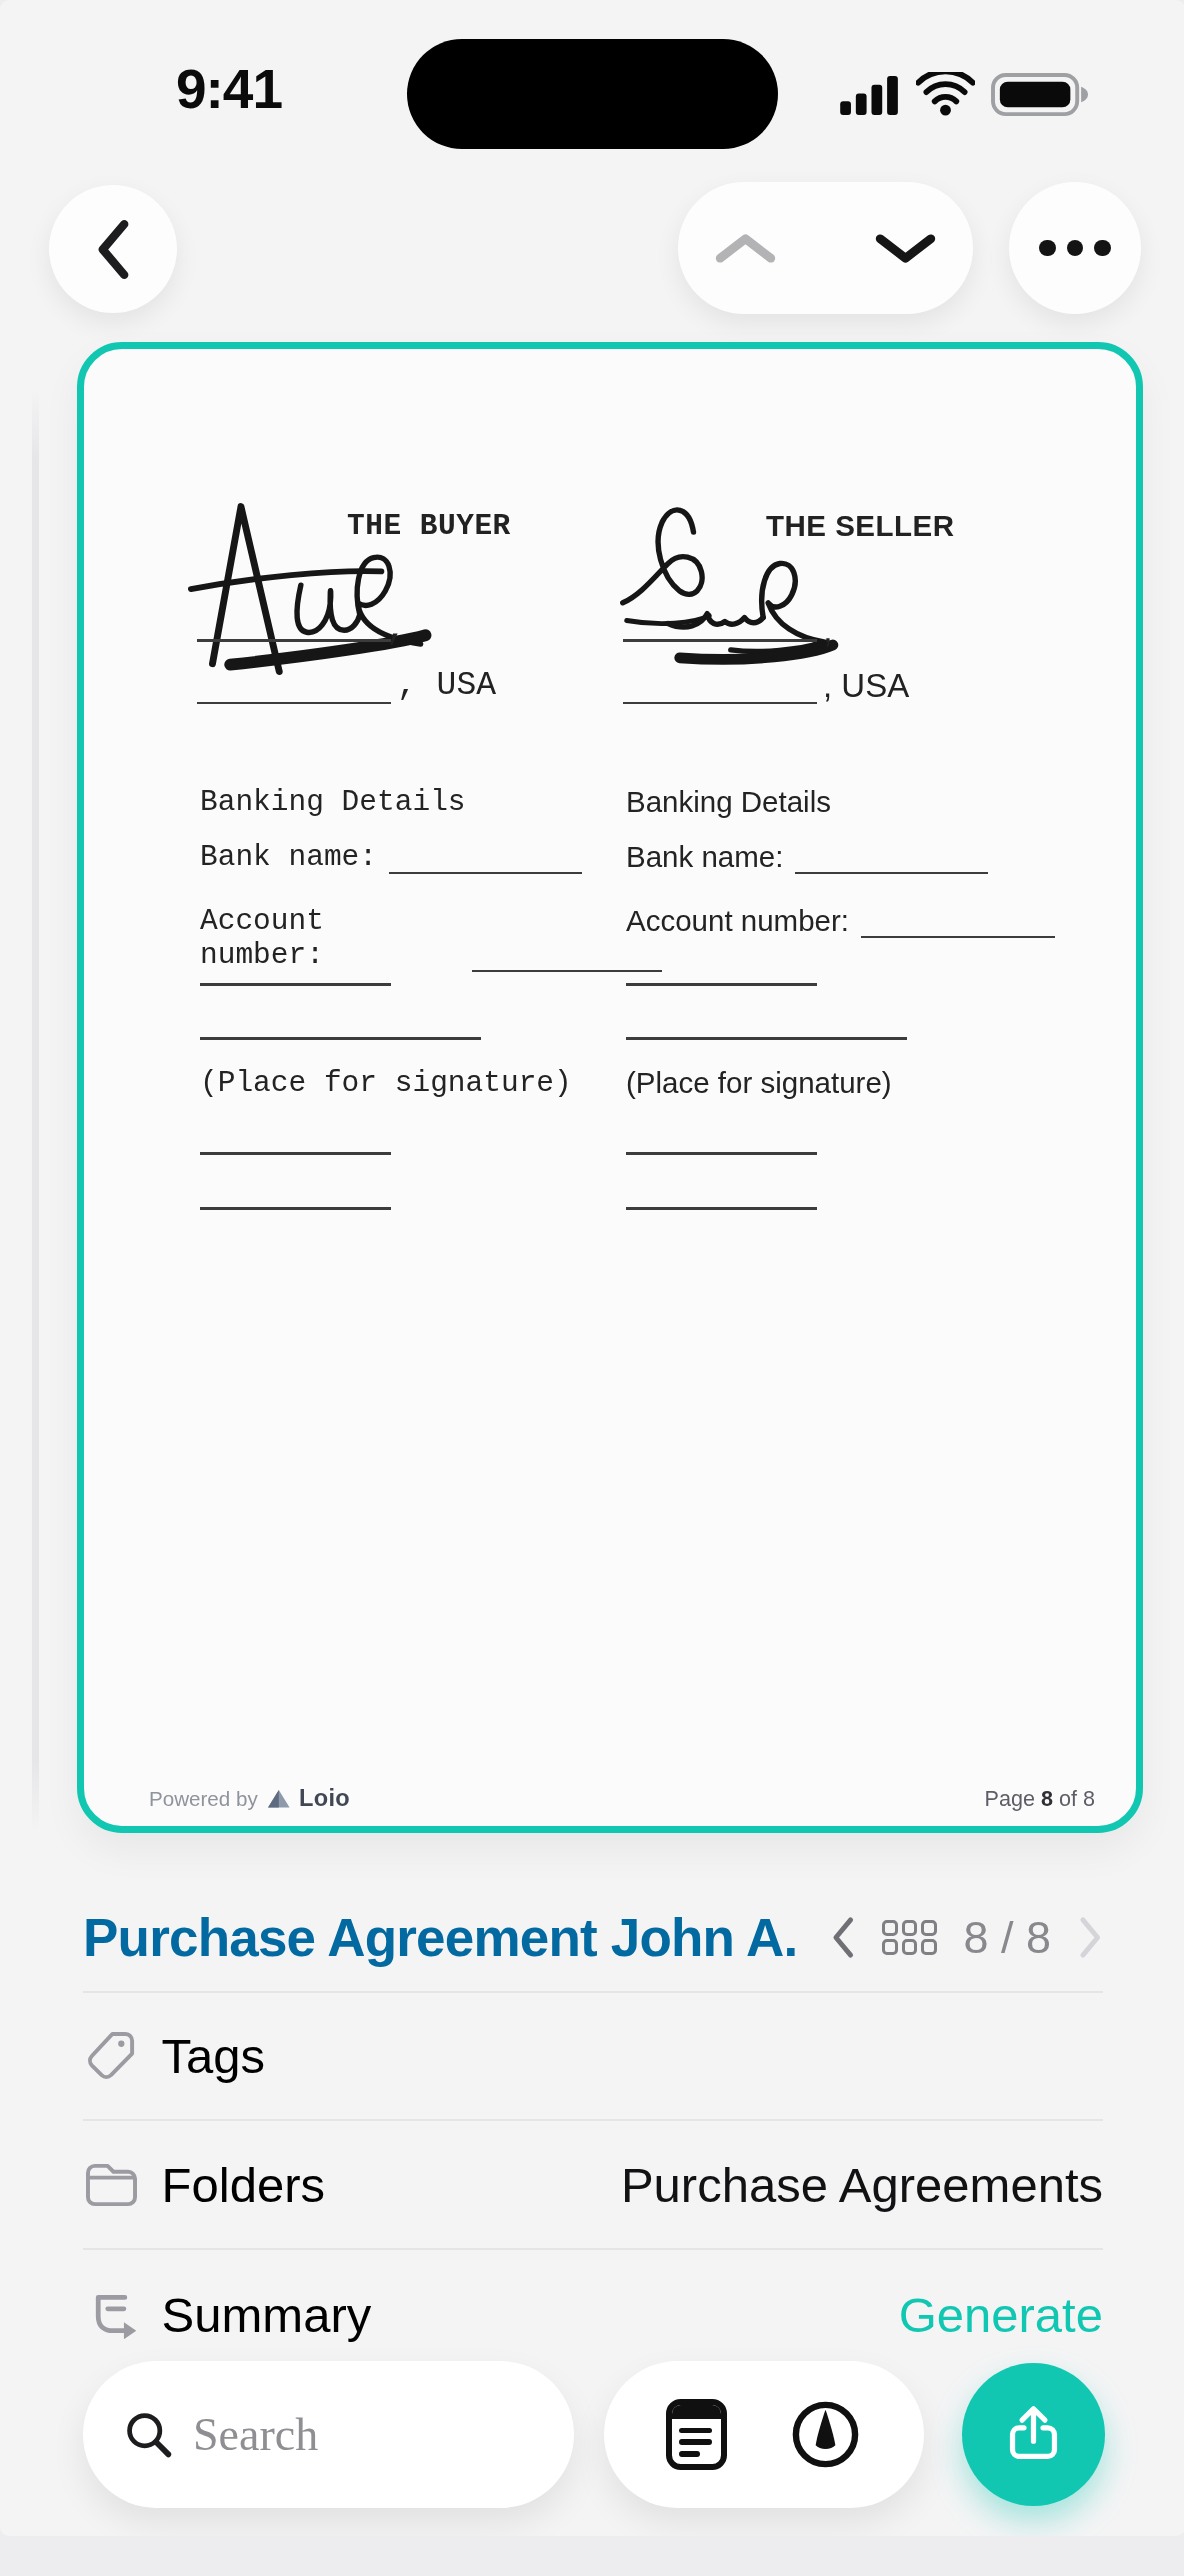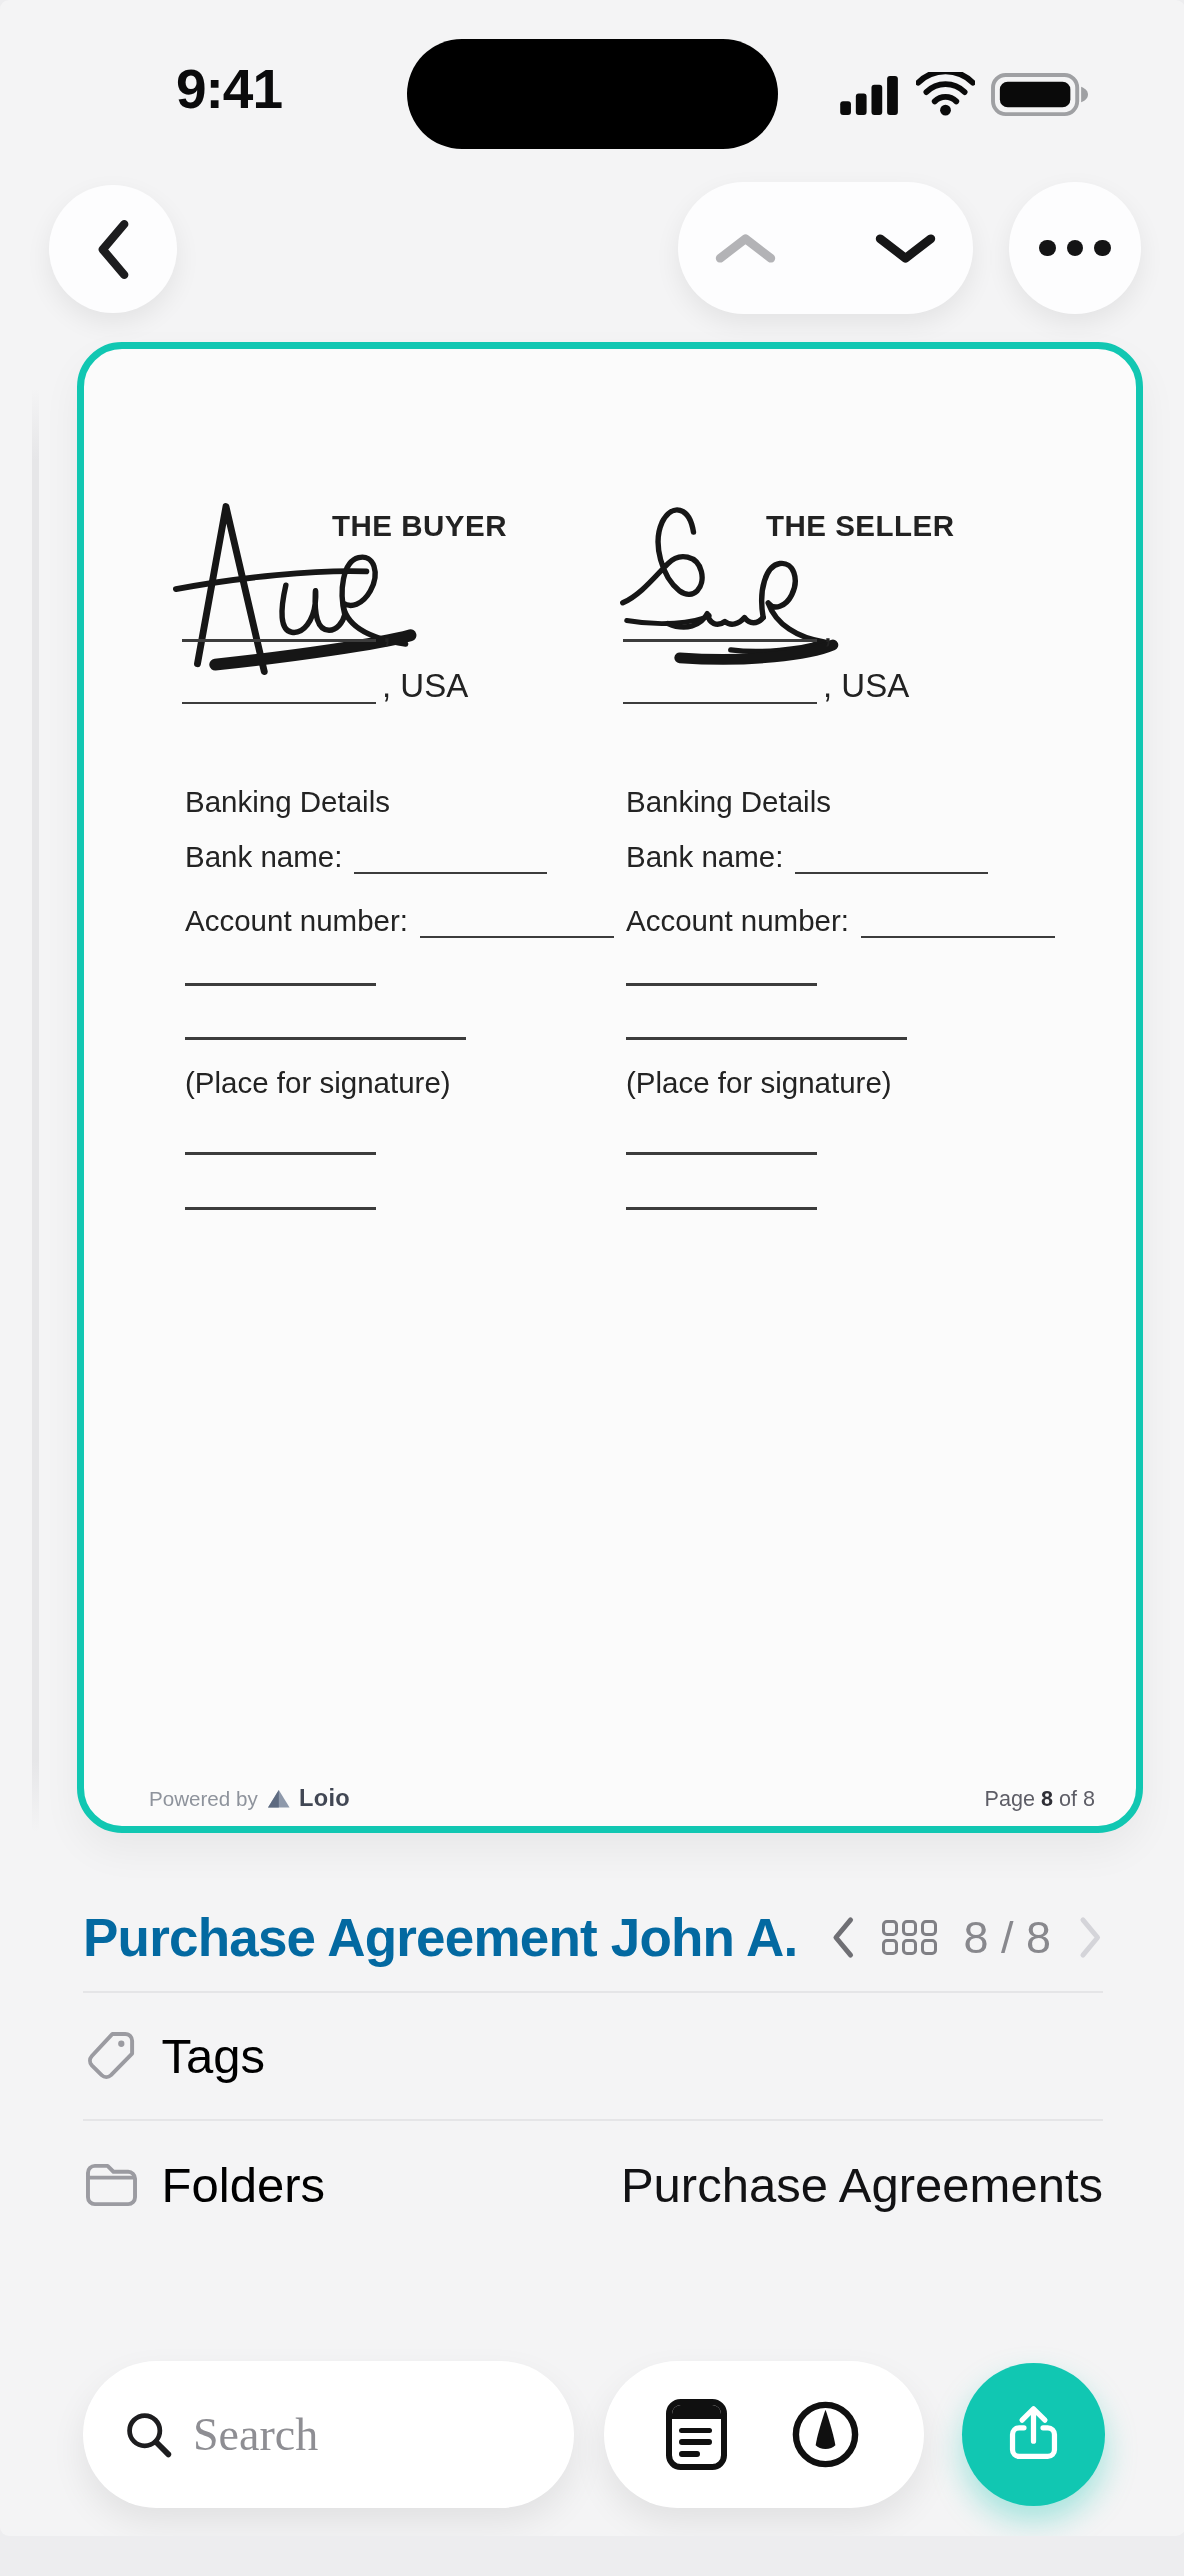--- a/index.html
+++ b/index.html
@@ -21,21 +21,21 @@
   .pager-pill{position:absolute;left:678px;top:182px;width:295px;height:132px;background:#FDFDFE;border-radius:66px;display:flex;align-items:center;justify-content:space-between;padding:0 35px;box-shadow:0 9.8px 25.5px rgba(0,0,0,0.07);}
 
   
   .edge-line{position:absolute;left:32px;top:388px;width:6.9px;height:1444px;border-radius:3.9px;
     background:linear-gradient(to bottom, rgba(232,232,233,0), #E6E6E8 5%, #E6E6E8 95%, rgba(232,232,233,0));}
 
   
   .doc-card{position:absolute;left:77px;top:342px;width:1066px;height:1491px;background:#FBFBFB;
     border:7.9px solid var(--accent);border-radius:45px;overflow:hidden;box-shadow:0 17.7px 39px rgba(0,0,0,0.05);}
   .doc-col{position:absolute;top:0;width:462px;height:1474px;color:#2d2d2d;}
-  .col-buyer{left:101px;}
+  .col-buyer{left:116px;font-family:Liberation Mono, monospace;}
   .col-seller{left:542px;}
   .sig-head{position:absolute;top:160px;font-size:29.5px;font-weight:700;color:#222;letter-spacing:0.5px;}
   .col-buyer .sig-head{left:147px;}
   .col-seller .sig-head{left:140px;}
   .sig-svg{position:absolute;left:-14.7px;top:126px;width:324px;height:236px;}
   .sig-svg path{fill:none;stroke:#161616;stroke-linecap:round;stroke-linejoin:round;}
   .sig-line1{position:absolute;left:-2.9px;top:290px;width:194px;height:2.9px;background:#3c3c3c;}
   .sig-line1 .comma{position:absolute;right:-15.7px;top:-29.5px;font-size:35px;color:#222;}
   .usa-row{position:absolute;left:-2.9px;top:318px;display:flex;align-items:flex-end;}
   .usa-row .uline{width:194px;height:35px;border-bottom:2.9px solid #3c3c3c;}
@@ -260,20 +260,31 @@
     <div class="meta-icon">
       <svg width="57" height="49" viewBox="0 0 58 50">
         <path d="M5,13 a7,7 0 0 1 7,-7 h13 l6,6 h15 a7,7 0 0 1 7,7 v19 a7,7 0 0 1 -7,7 H12 a7,7 0 0 1 -7,-7 Z" fill="none" stroke="#9b9ba1" stroke-width="4" stroke-linejoin="round"></path>
         <path d="M5,18 H53" stroke="#9b9ba1" stroke-width="4"></path>
       </svg>
     </div>
     <span class="meta-label">Folders</span>
     <span class="meta-value">Purchase Agreements</span>
   </div>
 
+  <div class="meta-row row-summary">
+    <div class="meta-icon">
+      <svg width="61" height="57" viewBox="0 0 62 58">
+        <path d="M44,10 H16 V30 C16,40 22,45 32,45 H44" fill="none" stroke="#9b9ba1" stroke-width="5" stroke-linecap="round" stroke-linejoin="round"></path>
+        <path d="M26,22 H43" fill="none" stroke="#9b9ba1" stroke-width="5" stroke-linecap="round"></path>
+        <polygon points="43,36 56,45 43,54" fill="#9b9ba1"></polygon>
+      </svg>
+    </div>
+    <span class="meta-label">Summary</span>
+    <span class="meta-action">Generate</span>
+  </div>
 
   <div class="search-pill">
     <svg width="53" height="53" viewBox="0 0 56 56">
       <circle cx="24" cy="24" r="16" fill="none" stroke="#1d1d1f" stroke-width="5"></circle>
       <path d="M36,36 L49,49" stroke="#1d1d1f" stroke-width="6" stroke-linecap="round"></path>
     </svg>
     <input class="search-input" type="text" placeholder="Search" style="">
   </div>
 
   <div class="tools-pill">

